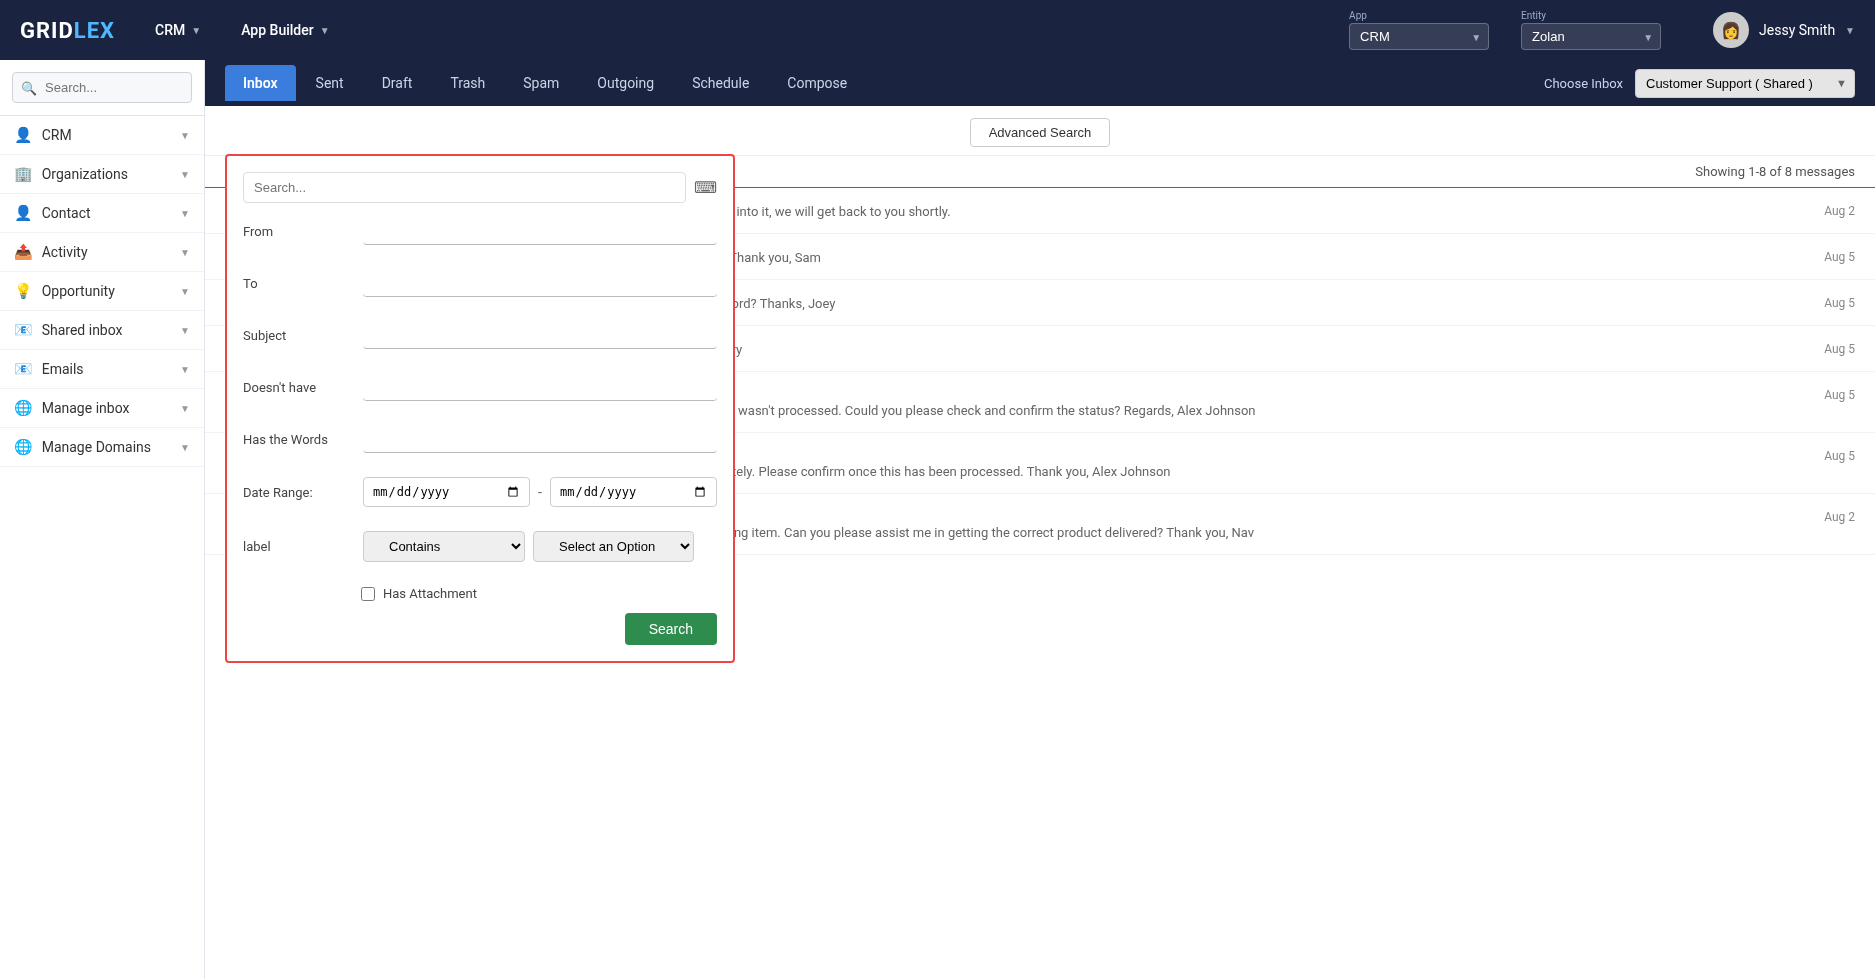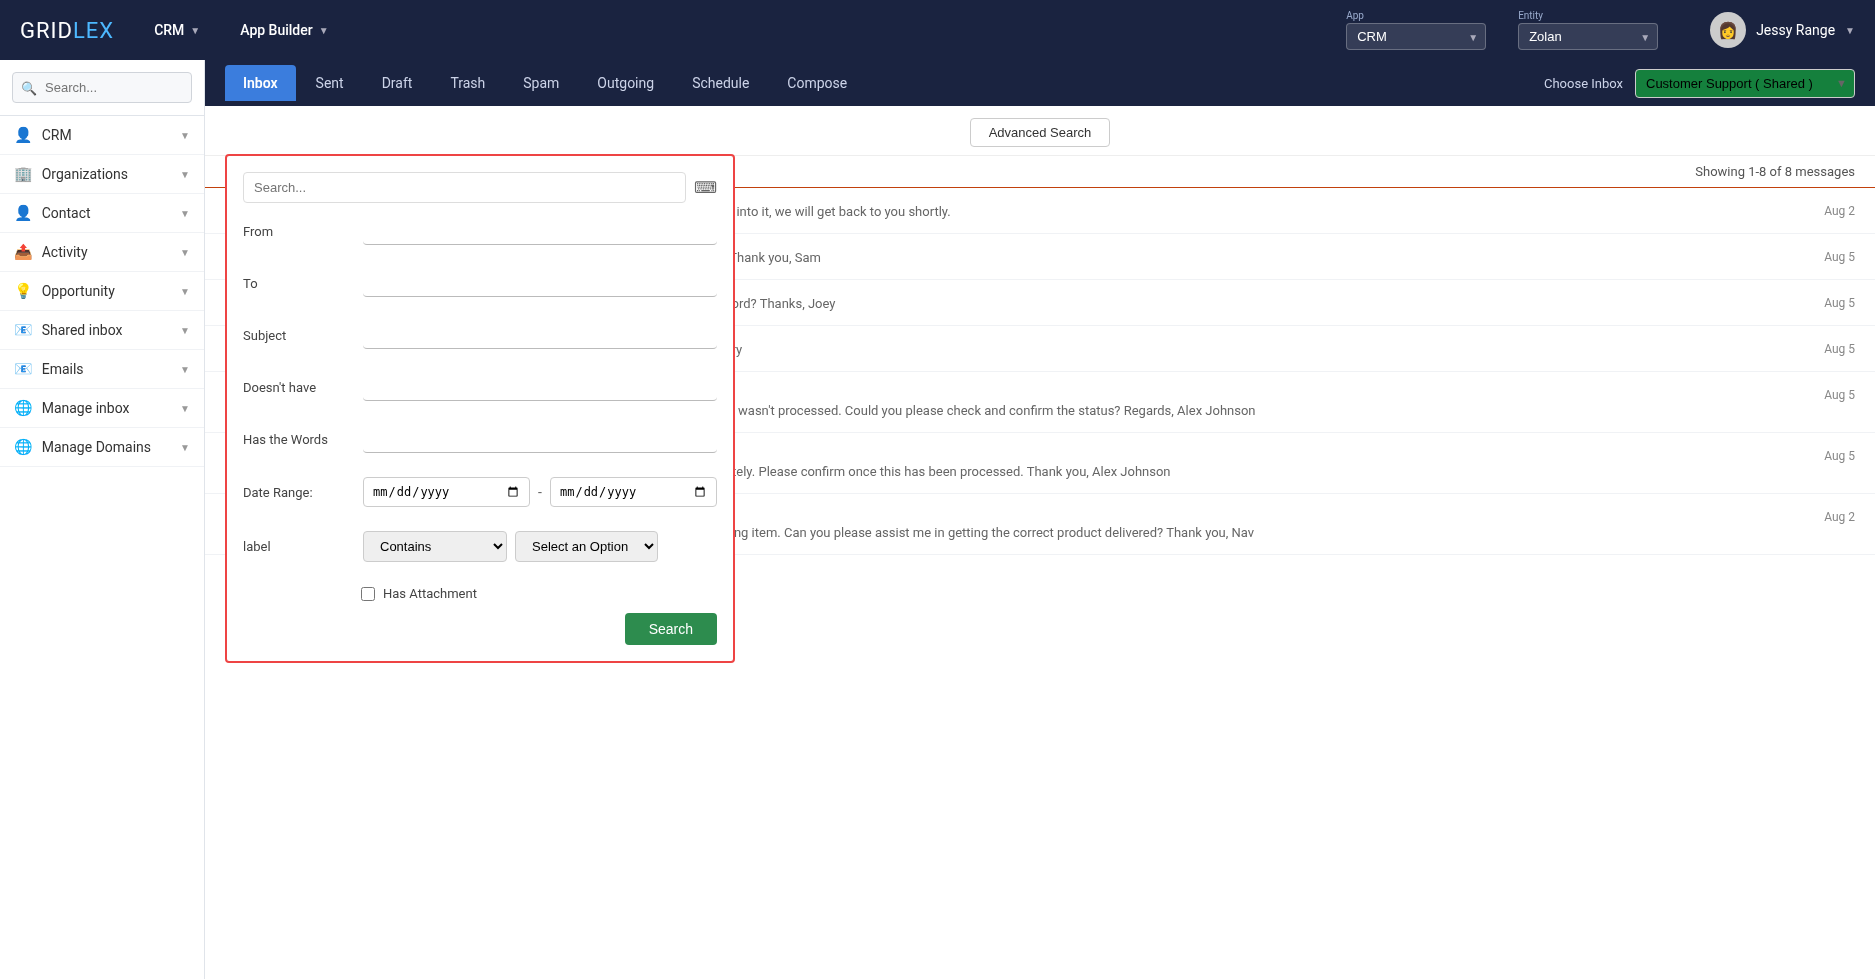--- a/index.html
+++ b/index.html
@@ -7,21 +7,21 @@
 
     
     .top-nav {
       display: flex; align-items: center;
       background: #1a2340;
       height: 60px;
       padding: 0 20px;
       gap: 20px;
     }
     .logo {
-      font-size: 22px; font-weight: 400; color: #4db8ff;
+      font-size: 22px; font-weight: 700; color: #4db8ff;
       letter-spacing: 1px; margin-right: 10px;
     }
     .logo span { color: #fff; }
     .nav-dropdown {
       display: flex; align-items: center; gap: 6px;
       color: #fff; font-size: 14px; font-weight: 500;
       cursor: pointer; padding: 6px 10px; border-radius: 4px;
     }
     .chevron-small { font-size: 10px; color: #aab; }
     .nav-spacer { flex: 1; }
@@ -112,21 +112,21 @@
       background: #3b7ddd; color: #fff; font-weight: 600;
     }
     .tab-spacer { flex: 1; }
     .choose-inbox-label {
       color: #ccd3e8; font-size: 13px; margin-right: 10px;
     }
     .inbox-select {
       border: 1px solid #ccc; border-radius: 4px;
       padding: 6px 28px 6px 10px;
       font-size: 13px; min-width: 220px;
-      background: #15803d;
+      background: #e5e5e5;
       appearance: none;
       cursor: pointer;
     }
     .inbox-select-wrap { position: relative; display: flex; align-items: center; }
     .inbox-select-chevron {
       position: absolute; right: 8px; top: 50%; transform: translateY(-50%);
       font-size: 11px; color: #666; pointer-events: none;
     }
 
     
@@ -176,21 +176,21 @@
     }
     .date-input {
       flex: 1; padding: 6px 8px; border: 1px solid #ccc;
       border-radius: 4px; font-size: 12px;
     }
     .date-sep { color: #666; }
     .label-row {
       display: flex; align-items: center; gap: 8px; flex: 1;
     }
     .label-select {
-      padding: 6px 12px; border: 1px solid #ccc;
+      padding: 6px 21px; border: 1px solid #ccc;
       border-radius: 4px; font-size: 13px; cursor: pointer;
     }
     .attachment-row {
       display: flex; align-items: center; gap: 8px; margin-bottom: 12px;
     }
     .search-actions {
       display: flex; justify-content: flex-end;
     }
     .search-btn {
       background: #2d8c4e; color: #fff; border: none;
@@ -257,21 +257,21 @@
     <span class="select-label">Entity</span>
     <div style="position:relative;">
       <select class="nav-select">
         <option>Zolan</option>
       </select>
       <span class="nav-chevron-abs">▼</span>
     </div>
   </div>
   <div class="user-area">
     <div class="avatar">👩</div>
-    <span style="color:#fff; font-size:14px;">Jessy Range</span>
+    <span style="color:#fff; font-size:14px;">Jessy Smith</span>
     <span class="chevron-small">▼</span>
   </div>
 </div>
 
 <div class="main-layout">
 
   <div class="sidebar">
     <div class="sidebar-search">
       <div class="search-wrap">
         <span class="search-icon-sidebar">🔍</span>

